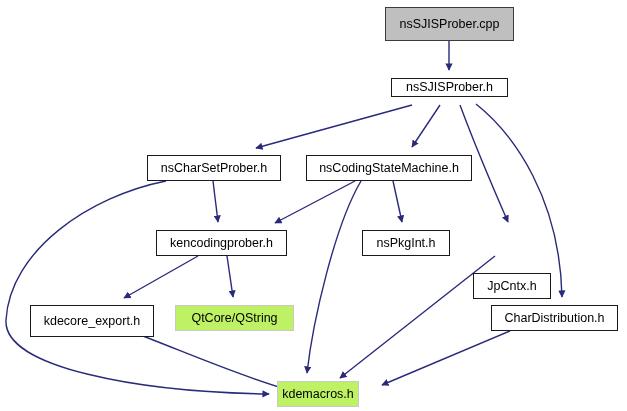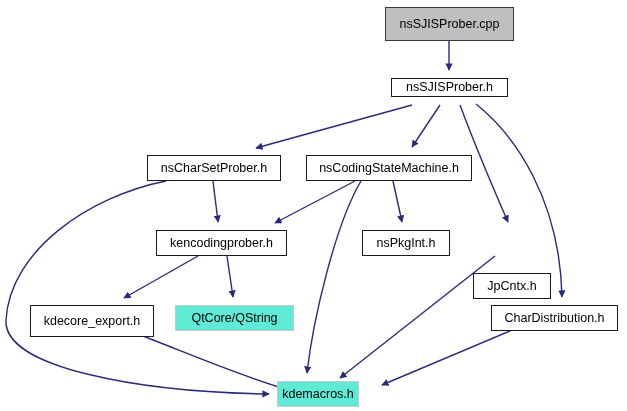--- a/index.html
+++ b/index.html
@@ -37,21 +37,21 @@
     background: #ffffff;
     border: 1px solid #1a1a1a;
     z-index: 2;
   }
   .node.root {
     background: #bfbfbf;
     border: 1px solid #3b3b3b;
   }
   .node.external {
     border: 1px solid #c8c8c8;
-    background: #5eead4;
+    background: #bef264;
   }
   .node-label {
     padding: 0 6px;
   }
 </style>
 </head>
 <body>
 
 <div id="graph">
 

